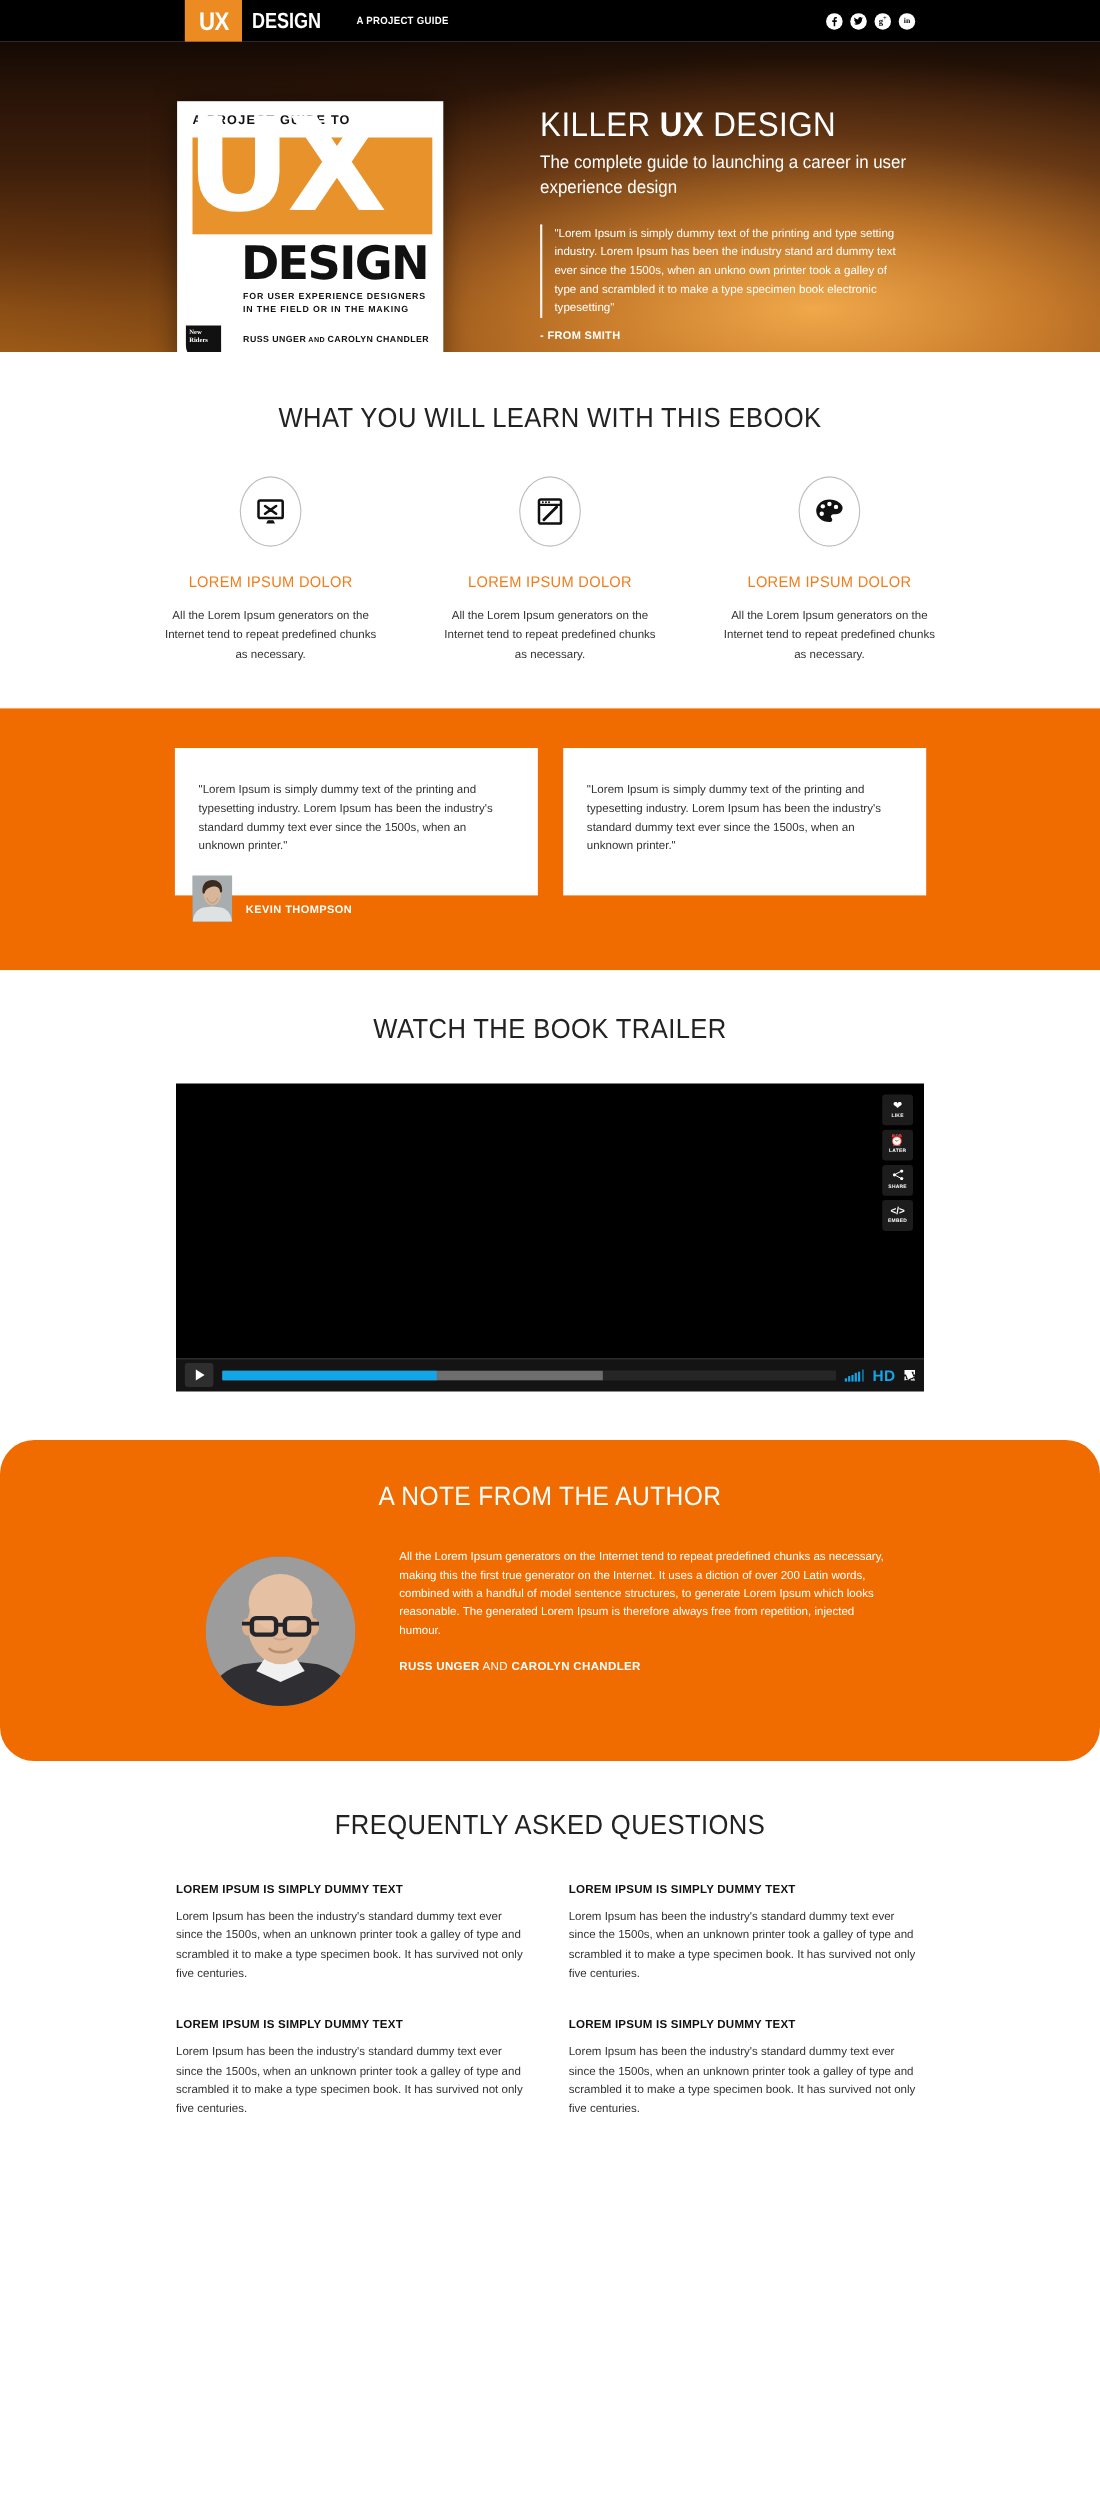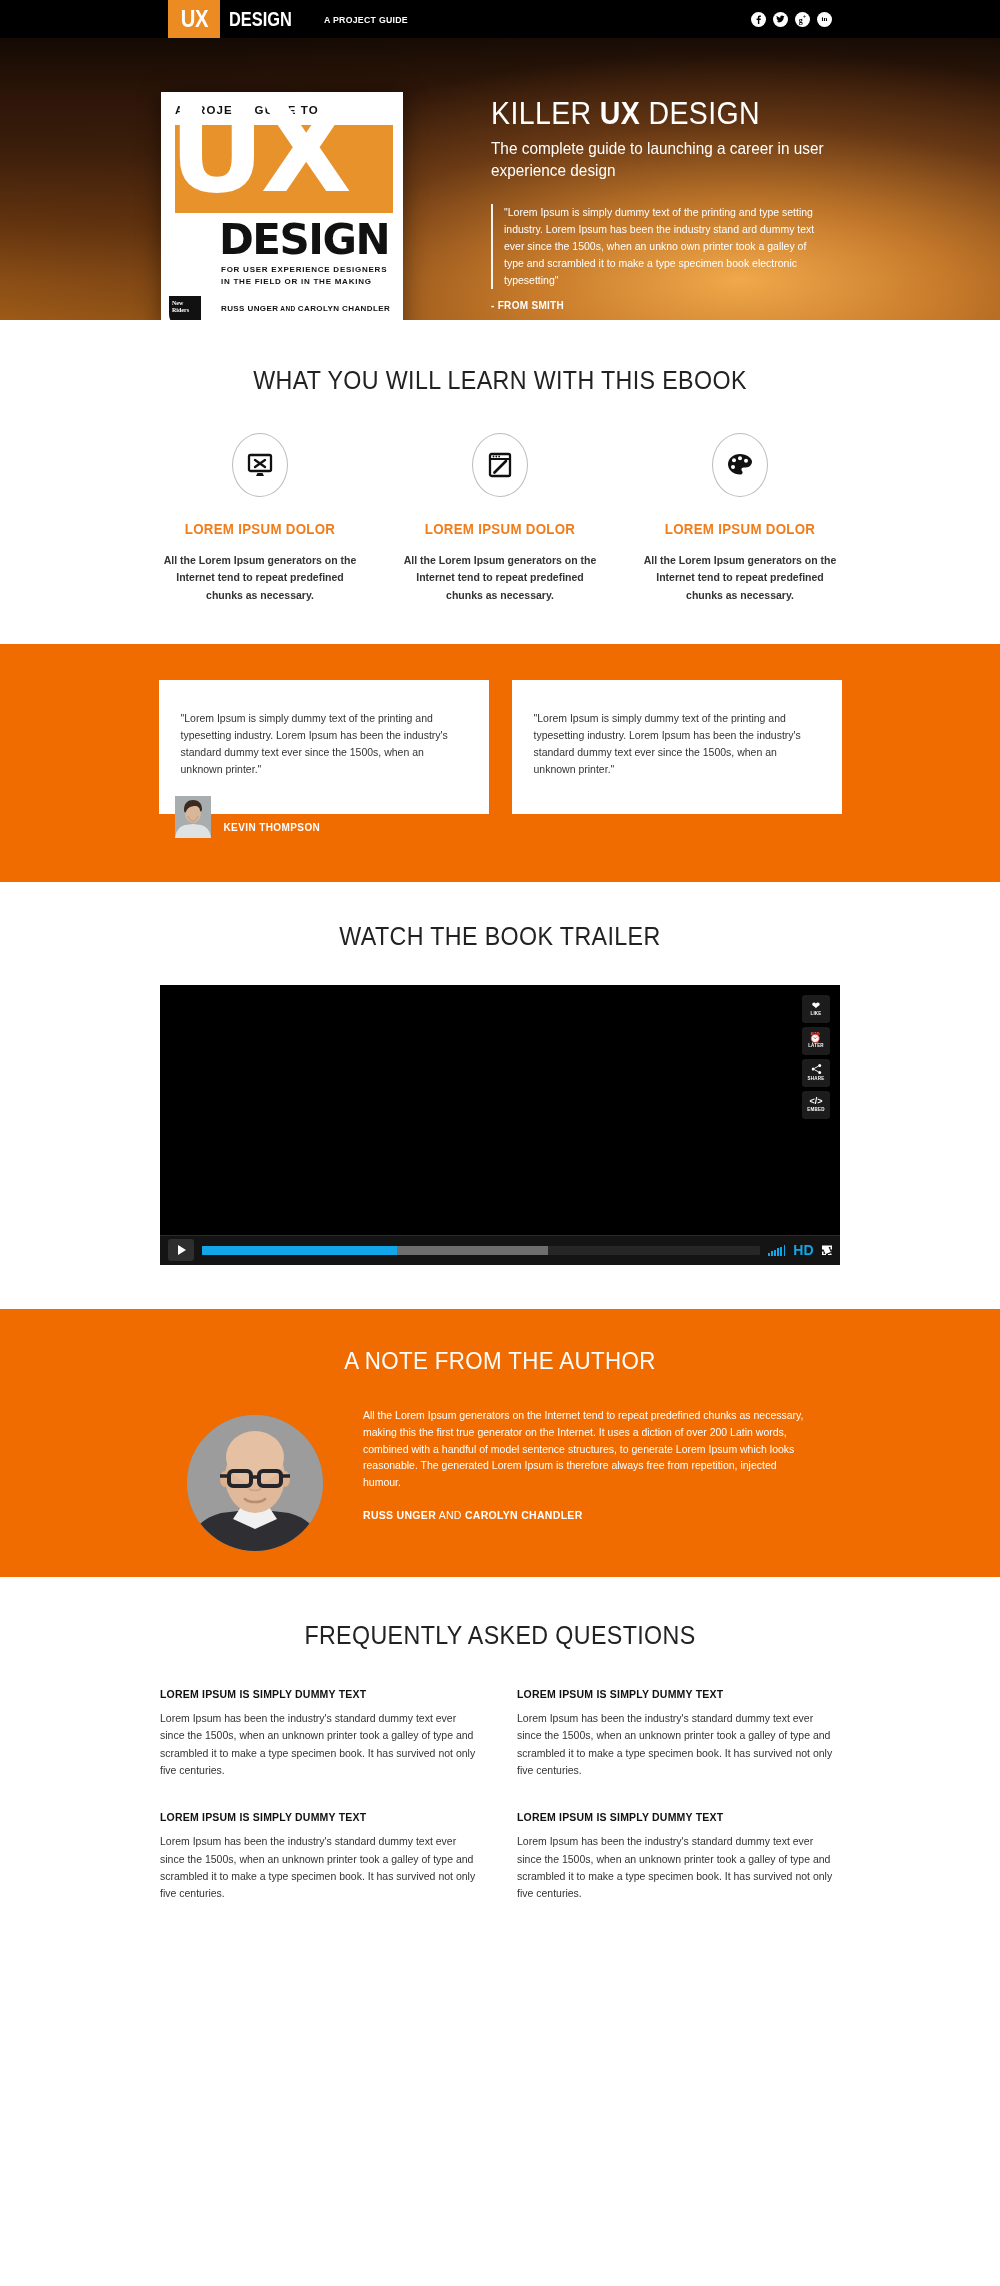--- a/index.html
+++ b/index.html
@@ -111,21 +111,21 @@
     color:#fff; font-size:10.5px; line-height:1.62; width:336px;
   }
   .hero-author { margin-top:11px; font-size:10px; font-weight:bold; color:#fff; letter-spacing:0.3px; }
 
   
   .learn { background:#fff; padding:46px 0 40px; }
   .sec-title {
     text-align:center; font-family:"Liberation Sans Narrow","Liberation Sans",sans-serif;
     font-size:25px; color:#222; letter-spacing:0.4px; transform:scaleX(0.93);
   }
-  .cols { display:flex; justify-content:center; gap:44px; margin-top:38px;font-weight:bold; }
+  .cols { display:flex; justify-content:center; gap:58px; margin-top:38px; }
   .col { width:196px; text-align:center; }
   .circ {
     width:56px; height:64px; border:1px solid #bdbdbd; border-radius:50%;
     margin:0 auto; display:flex; align-items:center; justify-content:center;
   }
   .col-title {
     color:#f07d1a; font-size:14px; margin-top:24px; letter-spacing:0.3px;
     font-family:"Liberation Sans Narrow","Liberation Sans",sans-serif; transform:scaleX(0.95);
   }
   .col-text { font-size:10.5px; color:#333; line-height:1.65; margin-top:15px; }
@@ -172,21 +172,21 @@
   .fs { width:10px; height:10px; position:relative; cursor:pointer; }
   .fs:before, .fs:after { content:""; position:absolute; background:#fff; }
   .fs:before { left:0; top:0; width:10px; height:10px;
     clip-path:polygon(0 0,4px 0,4px 1.5px,1.5px 1.5px,1.5px 4px,0 4px,0 0,
     100% 0,100% 4px,8.5px 4px,8.5px 1.5px,6px 1.5px,6px 0,
     100% 100%,6px 100%,6px 8.5px,8.5px 8.5px,8.5px 6px,100% 6px,
     0 100%,0 6px,1.5px 6px,1.5px 8.5px,4px 8.5px,4px 100%); }
   .fs:after { display:none; }
 
   
-  .note { background:#f06c00; padding:38px 0 26px; }
+  .note { background:#f06c00; padding:38px 0 50px;border-radius:31px; }
   .note-title {
     text-align:center; color:#fff; font-size:24px; letter-spacing:0.4px;
     font-family:"Liberation Sans Narrow","Liberation Sans",sans-serif; transform:scaleX(0.93);
   }
   .note-body { display:flex; justify-content:center; gap:40px; margin-top:32px; align-items:flex-start; }
   .note-photo {
     width:136px; height:136px; border-radius:50%; flex:none; overflow:hidden; margin-top:8px;
     background:#8d8d8d;
   }
   .note-text { width:450px; color:#fff; font-size:10.5px; line-height:1.6; }

